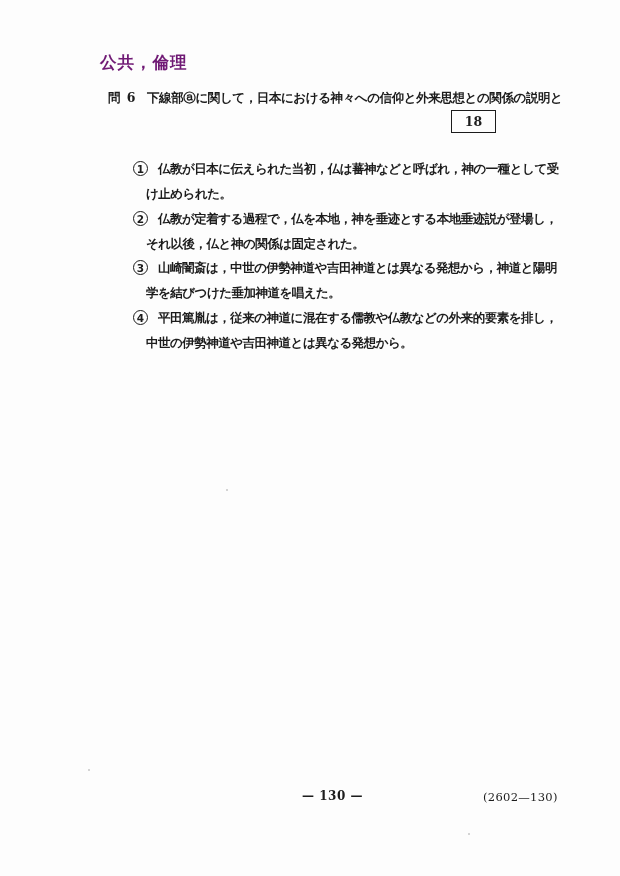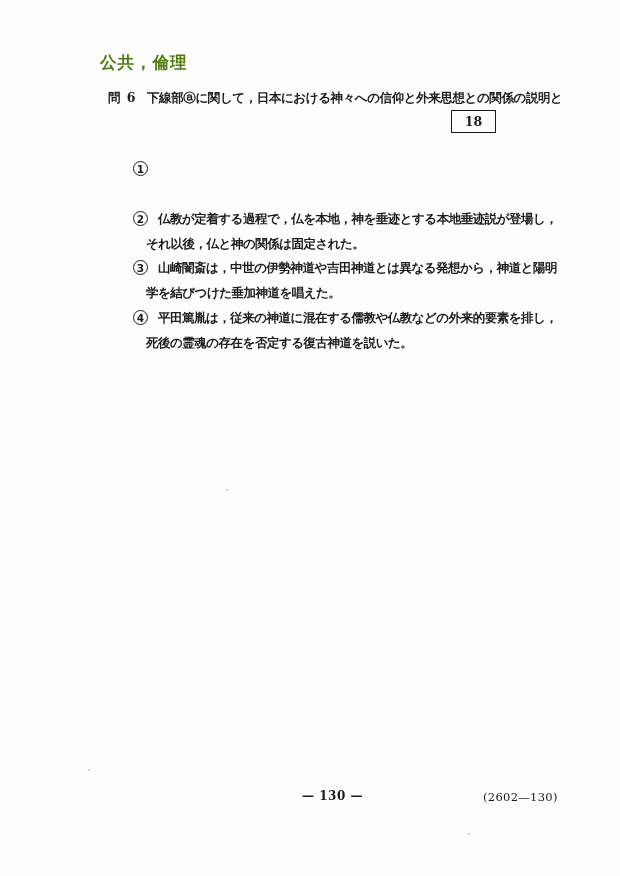--- a/index.html
+++ b/index.html
@@ -17,21 +17,21 @@
     overflow: hidden;
   }
   .doc-title {
     position: absolute;
     left: 100px;
     top: 52px;
     font-family: "DejaVu Sans", "Liberation Sans", sans-serif;
     font-weight: 700;
     font-size: 16.5px;
     letter-spacing: 1px;
-    color: #4d7c0f;
+    color: #701a75;
   }
   .q-label {
     position: absolute;
     left: 108px;
     top: 90px;
     font-size: 12.5px;
     font-weight: 600;
     letter-spacing: 1px;
     white-space: nowrap;
   }
@@ -148,21 +148,23 @@
   <div class="q-label">問 6</div>
   <div class="q-line1">下線部ⓐに関して，日本における神々への信仰と外来思想との関係の説明と</div>
 
   <div class="answer-box">
     <span>18</span>
   </div>
 
   <div class="option opt-top">
     <div class="opt-line1">
       <span class="circle-num">1</span>
+      <span class="opt-text">仏教が日本に伝えられた当初，仏は蕃神などと呼ばれ，神の一種として受</span>
     </div>
+    <div class="opt-line2">け止められた。</div>
   </div>
 
   <div class="option opt-2">
     <div class="opt-line1">
       <span class="circle-num">2</span>
       <span class="opt-text">仏教が定着する過程で，仏を本地，神を垂迹とする本地垂迹説が登場し，</span>
     </div>
     <div class="opt-line2">それ以後，仏と神の関係は固定された。</div>
   </div>
 
@@ -172,21 +174,21 @@
       <span class="opt-text">山崎闇斎は，中世の伊勢神道や吉田神道とは異なる発想から，神道と陽明</span>
     </div>
     <div class="opt-line2">学を結びつけた垂加神道を唱えた。</div>
   </div>
 
   <div class="option opt-4">
     <div class="opt-line1">
       <span class="circle-num">4</span>
       <span class="opt-text">平田篤胤は，従来の神道に混在する儒教や仏教などの外来的要素を排し，</span>
     </div>
-    <div class="opt-line2">死後の霊魂の存在を否定する復古神道を説いた。</div>
+    <div class="opt-line2">中世の伊勢神道や吉田神道とは異なる発想から。</div>
   </div>
 
   <div class="footer-page">— 130 —</div>
   <div class="footer-code">(2602—130)</div>
 
   <div class="speck speck-a"></div>
   <div class="speck speck-b"></div>
   <div class="speck speck-c"></div>
   <div class="speck speck-d"></div>
   <div class="speck speck-e"></div>

